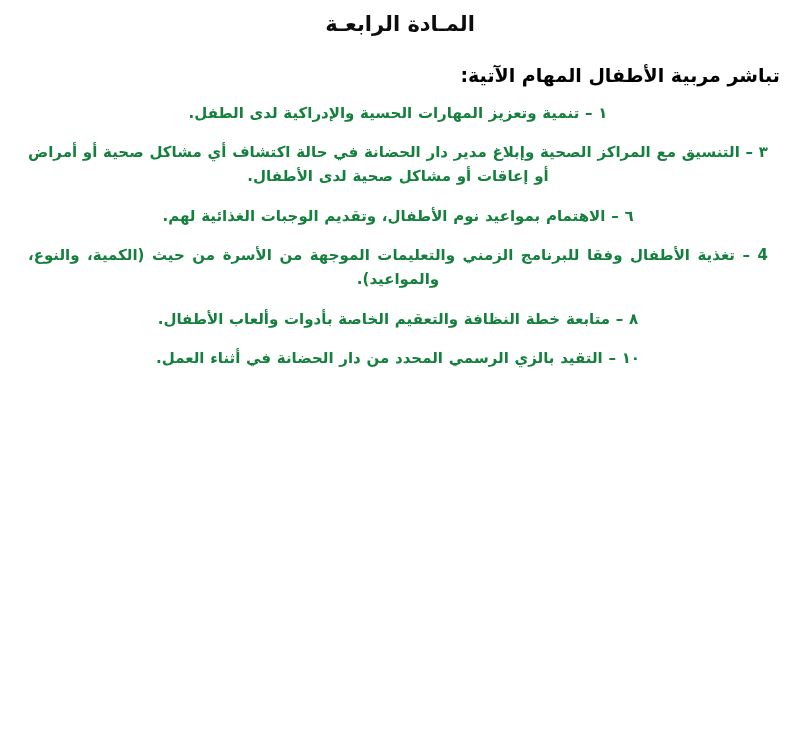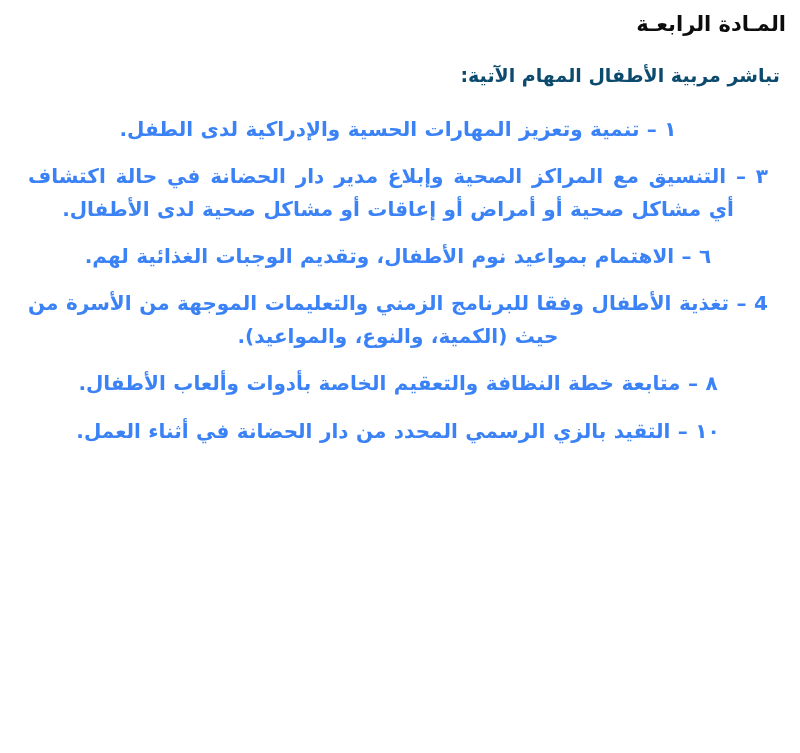--- a/index.html
+++ b/index.html
@@ -20,43 +20,44 @@
     height: 753px;
     box-sizing: border-box;
     padding: 8px 14px 0 14px;
     background: #ffffff;
     direction: rtl;
     text-align: right;
   }
   .doc-title {
     font-size: 21px;
     font-weight: bold;
+    text-align: center;
     letter-spacing: 0px;
     margin: 4px 0 26px 0;
     color: #0d0d0d;
     line-height: 1.2;
   }
   .intro {
     font-size: 19px;
     font-weight: bold;
     text-align: right;
-    margin: 0 6px 24px 0;
-    color: #0c4a6e;
+    margin: 0 6px 12px 0;
+    color: #000000;
     line-height: 1.35;
   }
   .clause-list {
     list-style: none;
     margin: 0;
     padding: 0;
   }
   .clause {
     display: block;
-    font-size: 20px;
+    font-size: 15px;
     font-weight: bold;
-    color: #3b82f6;
+    color: #15803d;
     line-height: 1.62;
     margin: 0 0 15px 0;
     text-align: justify;
     text-align-last: center;
     padding: 0 18px 0 14px;
     word-spacing: 0.5px;
   }
   .clause.two-line {
     text-align-last: center;
   }

